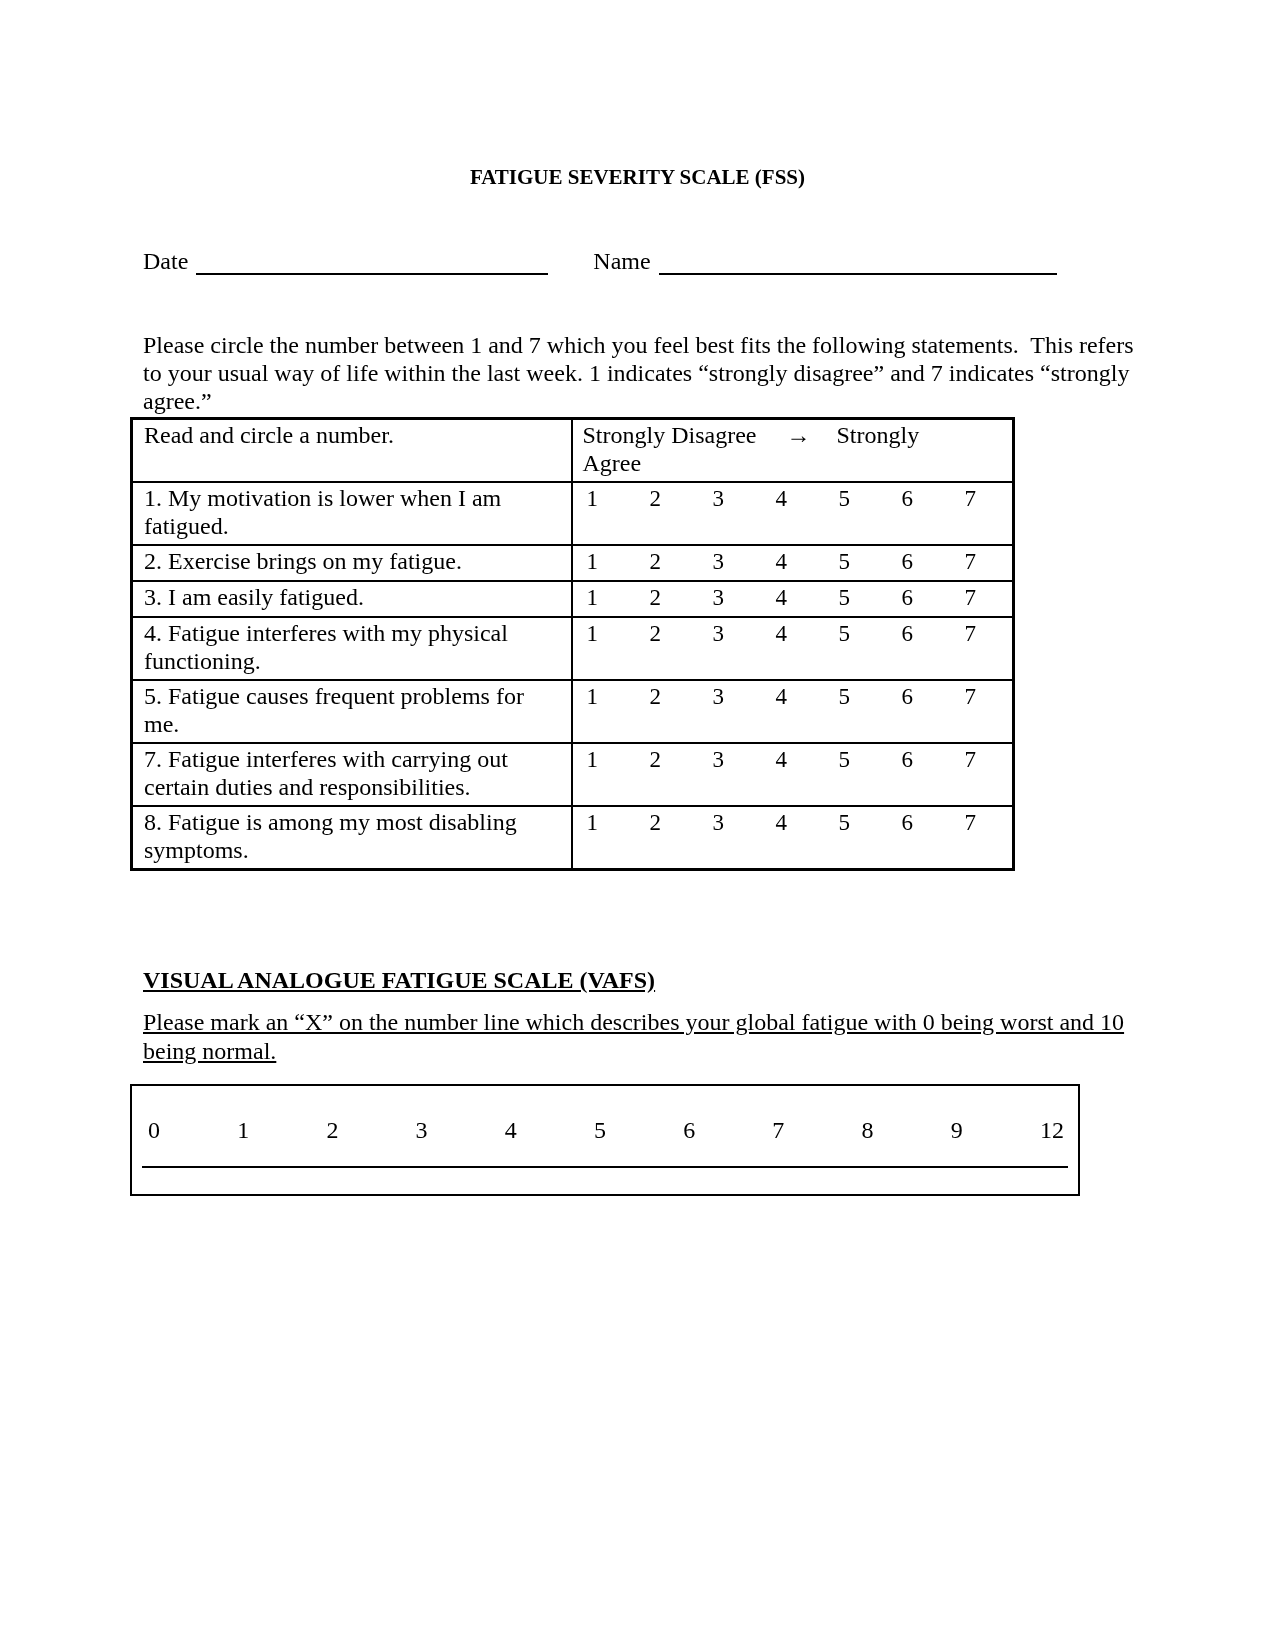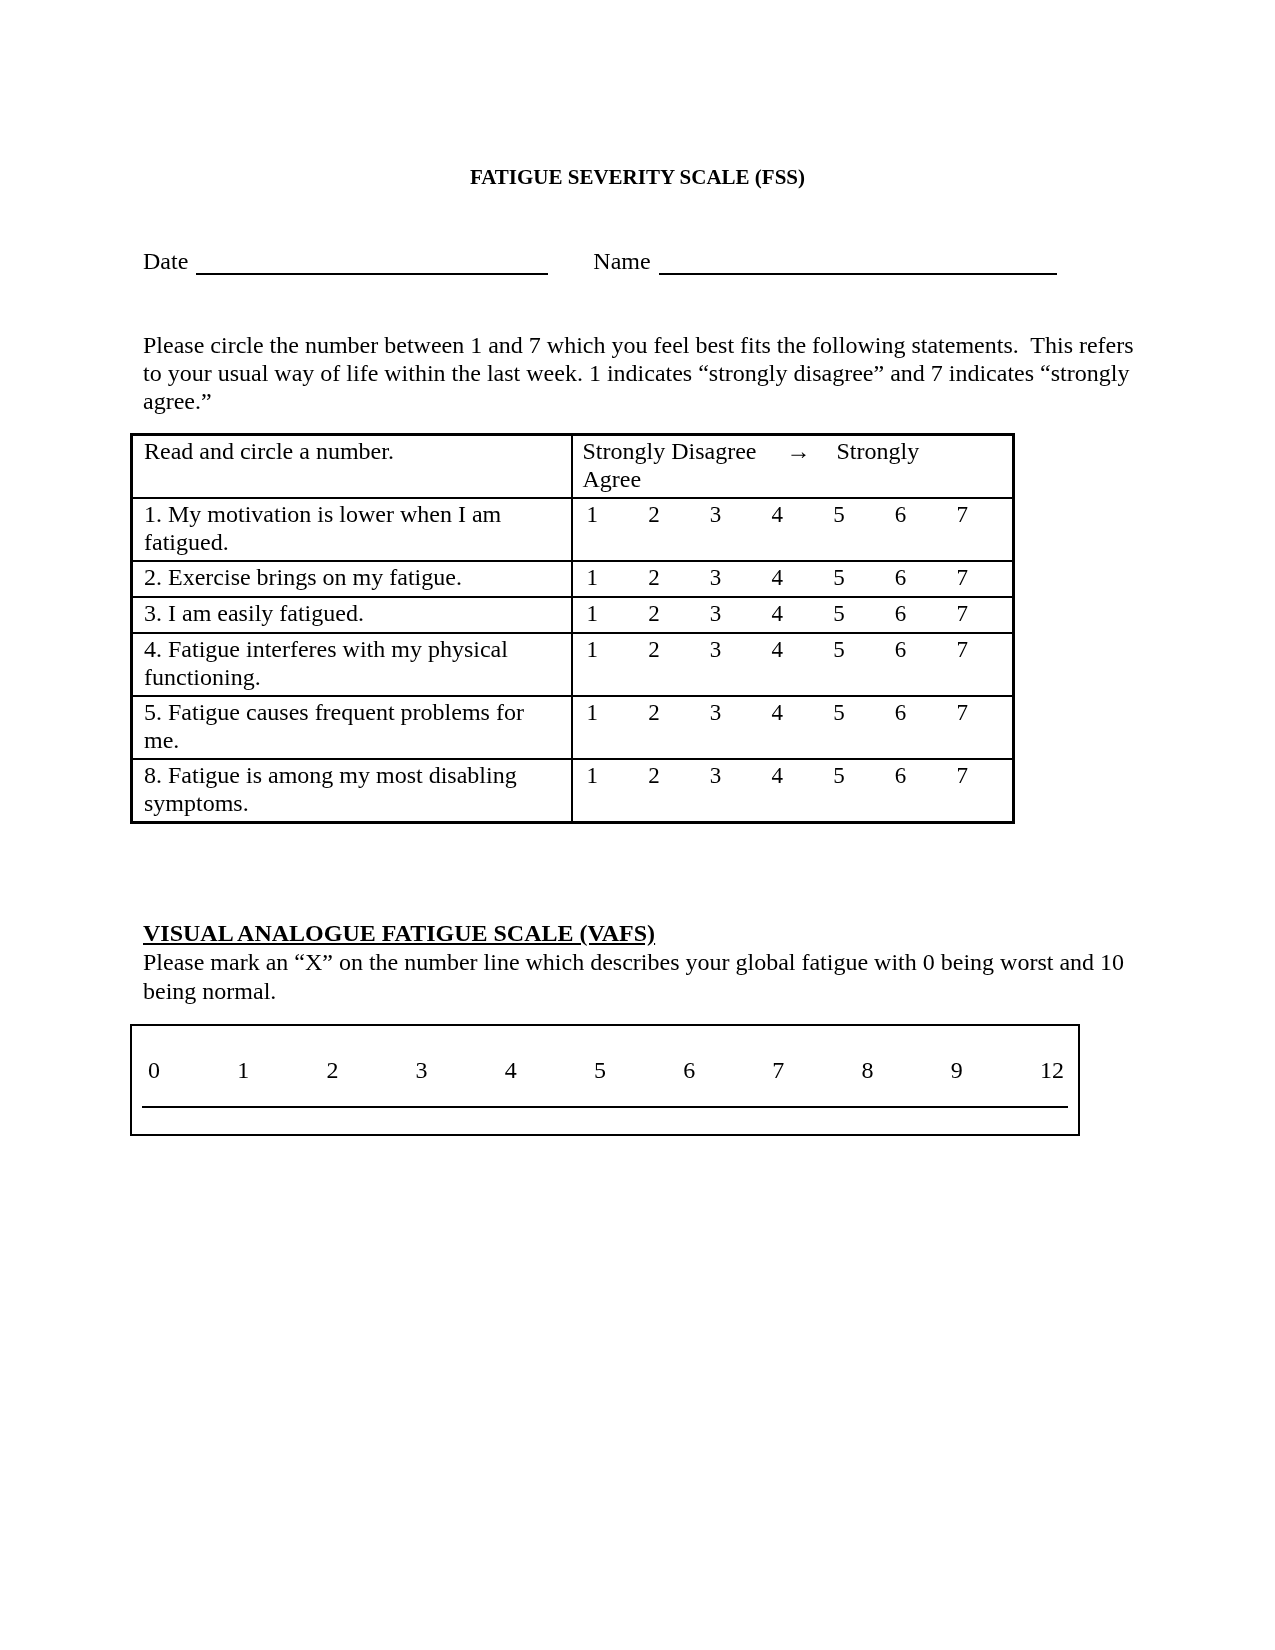--- a/index.html
+++ b/index.html
@@ -25,48 +25,48 @@
   .date-blank { width: 352px; margin-left: 8px; }
   .name-label { margin-left: 45px; }
   .name-blank { width: 398px; margin-left: 8px; }
 
   .instructions { margin-top: 56px; margin-right: -22px; line-height: 28px; }
 
   table.fss {
     border-collapse: collapse;
     table-layout: fixed;
     margin-left: -13px;
-    margin-top: 18px;
+    margin-top: 2px;
     border: 3px solid #000;
   }
   table.fss td {
     border: 2px solid #000;
     vertical-align: top;
     line-height: 28px;
   }
   td.q-col { width: 440px; padding: 1px 8px 4px 11px; }
-  td.s-col { width: 442px; padding: 1px 12px 4px 0; }
+  td.s-col { width: 442px; padding: 1px 4px 4px 0; }
   .hdr-line1, .hdr-line2 { padding-left: 10px; }
   .arrow { display: inline-block; margin: 0 26px 0 30px; }
   .scale-row {
     display: flex;
     justify-content: space-between;
     padding: 1px 32px 0 14px;
     font-size: 23px;
   }
   .scale-number { display: inline-block; }
 
   .vafs-title {
     text-align: left;
     font-weight: bold;
     text-decoration: underline;
     margin-top: 95px;
     line-height: 28px;
   }
-  .vafs-instructions { margin-top: 1px; line-height: 29px; }
+  .vafs-instructions { margin-top: 14px; line-height: 29px; text-decoration: underline; }
 
   .vafs-box {
     margin-left: -13px;
     margin-top: 18px;
     width: 950px;
     border: 2px solid #000;
     padding: 30px 14px 26px 16px;
   }
   .vafs-numbers { display: flex; justify-content: space-between; line-height: 28px; }
   .vafs-line { border-bottom: 2px solid #000; margin: 22px -4px 0 -6px; height: 0; }
@@ -147,20 +147,34 @@
           <span class="scale-number">3</span>
           <span class="scale-number">4</span>
           <span class="scale-number">5</span>
           <span class="scale-number">6</span>
           <span class="scale-number">7</span>
         </div>
       </td>
     </tr>
         <tr>
       <td class="q-col">5. Fatigue causes frequent problems for me.</td>
+      <td class="s-col">
+        <div class="scale-row">
+          <span class="scale-number">1</span>
+          <span class="scale-number">2</span>
+          <span class="scale-number">3</span>
+          <span class="scale-number">4</span>
+          <span class="scale-number">5</span>
+          <span class="scale-number">6</span>
+          <span class="scale-number">7</span>
+        </div>
+      </td>
+    </tr>
+        <tr>
+      <td class="q-col">7. Fatigue interferes with carrying out certain duties and responsibilities.</td>
       <td class="s-col">
         <div class="scale-row">
           <span class="scale-number">1</span>
           <span class="scale-number">2</span>
           <span class="scale-number">3</span>
           <span class="scale-number">4</span>
           <span class="scale-number">5</span>
           <span class="scale-number">6</span>
           <span class="scale-number">7</span>
         </div>

